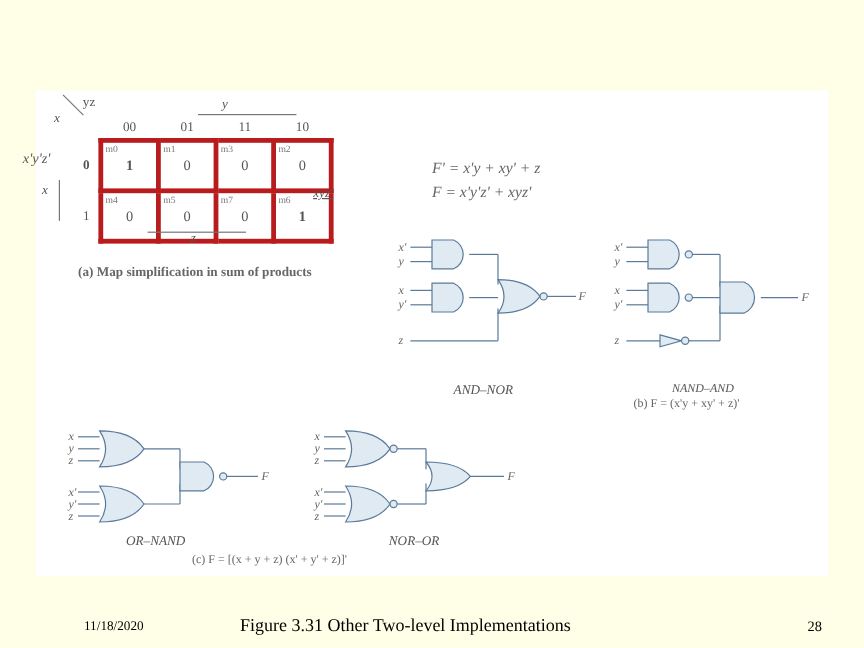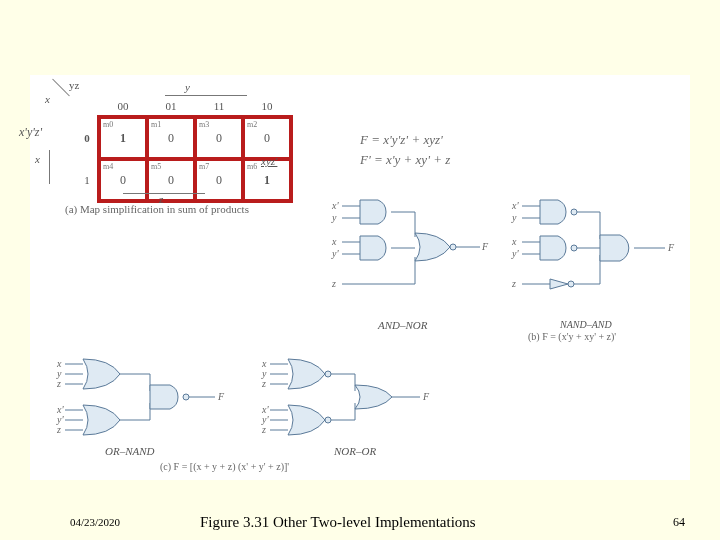--- a/index.html
+++ b/index.html
@@ -77,21 +77,23 @@
     font-size: 11px;
   }
   .kmap .rowlbl {
     border: none !important;
     width: 18px;
     font-size: 11px;
   }
   .kmap-caption {
     font-size: 11px;
     color: #666;
+    margin-top: 18px;
     margin-left: 10px;
+    font-weight: bold;
   }
   .diag-line { position:absolute; width:24px; height:1px; background:#777; transform:rotate(45deg); }
 
   
   .eqs {
     position: absolute;
     left: 330px;
     top: 55px;
     font-size: 13px;
     font-style: italic;
@@ -124,21 +126,21 @@
 <body>
 
 <div class="content-area">
 
   <div class="kmap">
     <div style="position:relative;">
       <div class="diag-line" style="left:-6px; top:2px;"></div>
       <span style="position:absolute; left:-10px; top:8px; font-style:italic;">x</span>
       <span style="position:absolute; left:14px; top:-6px; ">yz</span>
     </div>
-    <table style="margin-left:22px; margin-top:12px;">
+    <table style="margin-left:7px; margin-top:12px;">
       <tbody>
           <tr class="colhdr">
         <td class="rowlbl"></td>
         <td>00</td>
         <td>01</td>
         <td>11</td>
         <td>10</td>
       </tr>
       <tr>
         <td class="rowlbl"><b>0</b></td>
@@ -162,22 +164,22 @@
     <span style="position:absolute; left:-36px; top:40px; font-style:italic; font-size:12px;">x'y'z'</span>
     <span style="position:absolute; left:-20px; top:68px; font-style:italic;">x</span>
     <div class="brace-v" style="left:-10px; top:65px; height:34px;"></div>
     <span style="position:absolute; left:206px; top:70px; font-style:italic; font-size:11px;text-decoration:underline;">xyz'</span>
     <div class="brace" style="left:68px; top:104px; width:82px;"></div>
     <span style="position:absolute; left:104px; top:108px; font-style:italic;">z</span>
     <div class="kmap-caption">(a) Map simplification in sum of products</div>
   </div>
 
   <div class="eqs">
+    <div>F' = x'y + xy' + z</div>
     <div>F = x'y'z' + xyz'</div>
-    <div>F' = x'y + xy' + z</div>
   </div>
 
   <svg width="160" height="120" style="left:300px; top:120px;">
     <text x="2" y="14" class="txt">x'</text>
     <text x="2" y="26" class="txt">y</text>
     <line x1="12" y1="11" x2="30" y2="11" class="wire"></line>
       <line x1="12" y1="23" x2="30" y2="23" class="wire"></line>
     <path d="M30 5 L48 5 A13 13 0 0 1 48 29 L30 29 Z" class="gate"></path>
     <text x="2" y="50" class="txt">x</text>
     <text x="2" y="62" class="txt">y'</text>
@@ -270,23 +272,23 @@
     <path d="M28 50 Q38 65 28 80 Q55 80 65 65 Q55 50 28 50 Z" class="gate"></path>
       <circle cx="68" cy="65" r="3" class="gate"></circle>
     <line x1="71" y1="19" x2="95" y2="19" class="wire"></line>
       <line x1="95" y1="19" x2="95" y2="36" class="wire"></line>
     <line x1="71" y1="65" x2="95" y2="65" class="wire"></line>
       <line x1="95" y1="65" x2="95" y2="48" class="wire"></line>
     <path d="M95 30 Q105 42 95 54 Q122 54 132 42 Q122 30 95 30 Z" class="gate"></path>
     <line x1="132" y1="42" x2="160" y2="42" class="wire"></line>
     <text x="163" y="45" class="txt">F</text>
   </svg>
-  <div class="gate-label" style="left:304px; top:370px;">NOR–OR</div>
+  <div class="gate-label" style="left:294px; top:370px;">NOR–OR</div>
 
   <div class="circuit-label" style="left:130px; top:386px;">(c) F = [(x + y + z) (x' + y' + z)]'</div>
 
 </div>
 
 <div class="footer">
-  <span class="date">04/23/2020</span>
+  <span class="date">11/18/2020</span>
   <span class="caption-main">Figure 3.31 Other Two-level Implementations</span>
-  <span class="pagenum">64</span>
+  <span class="pagenum">28</span>
 </div>
 
 </body></html>

